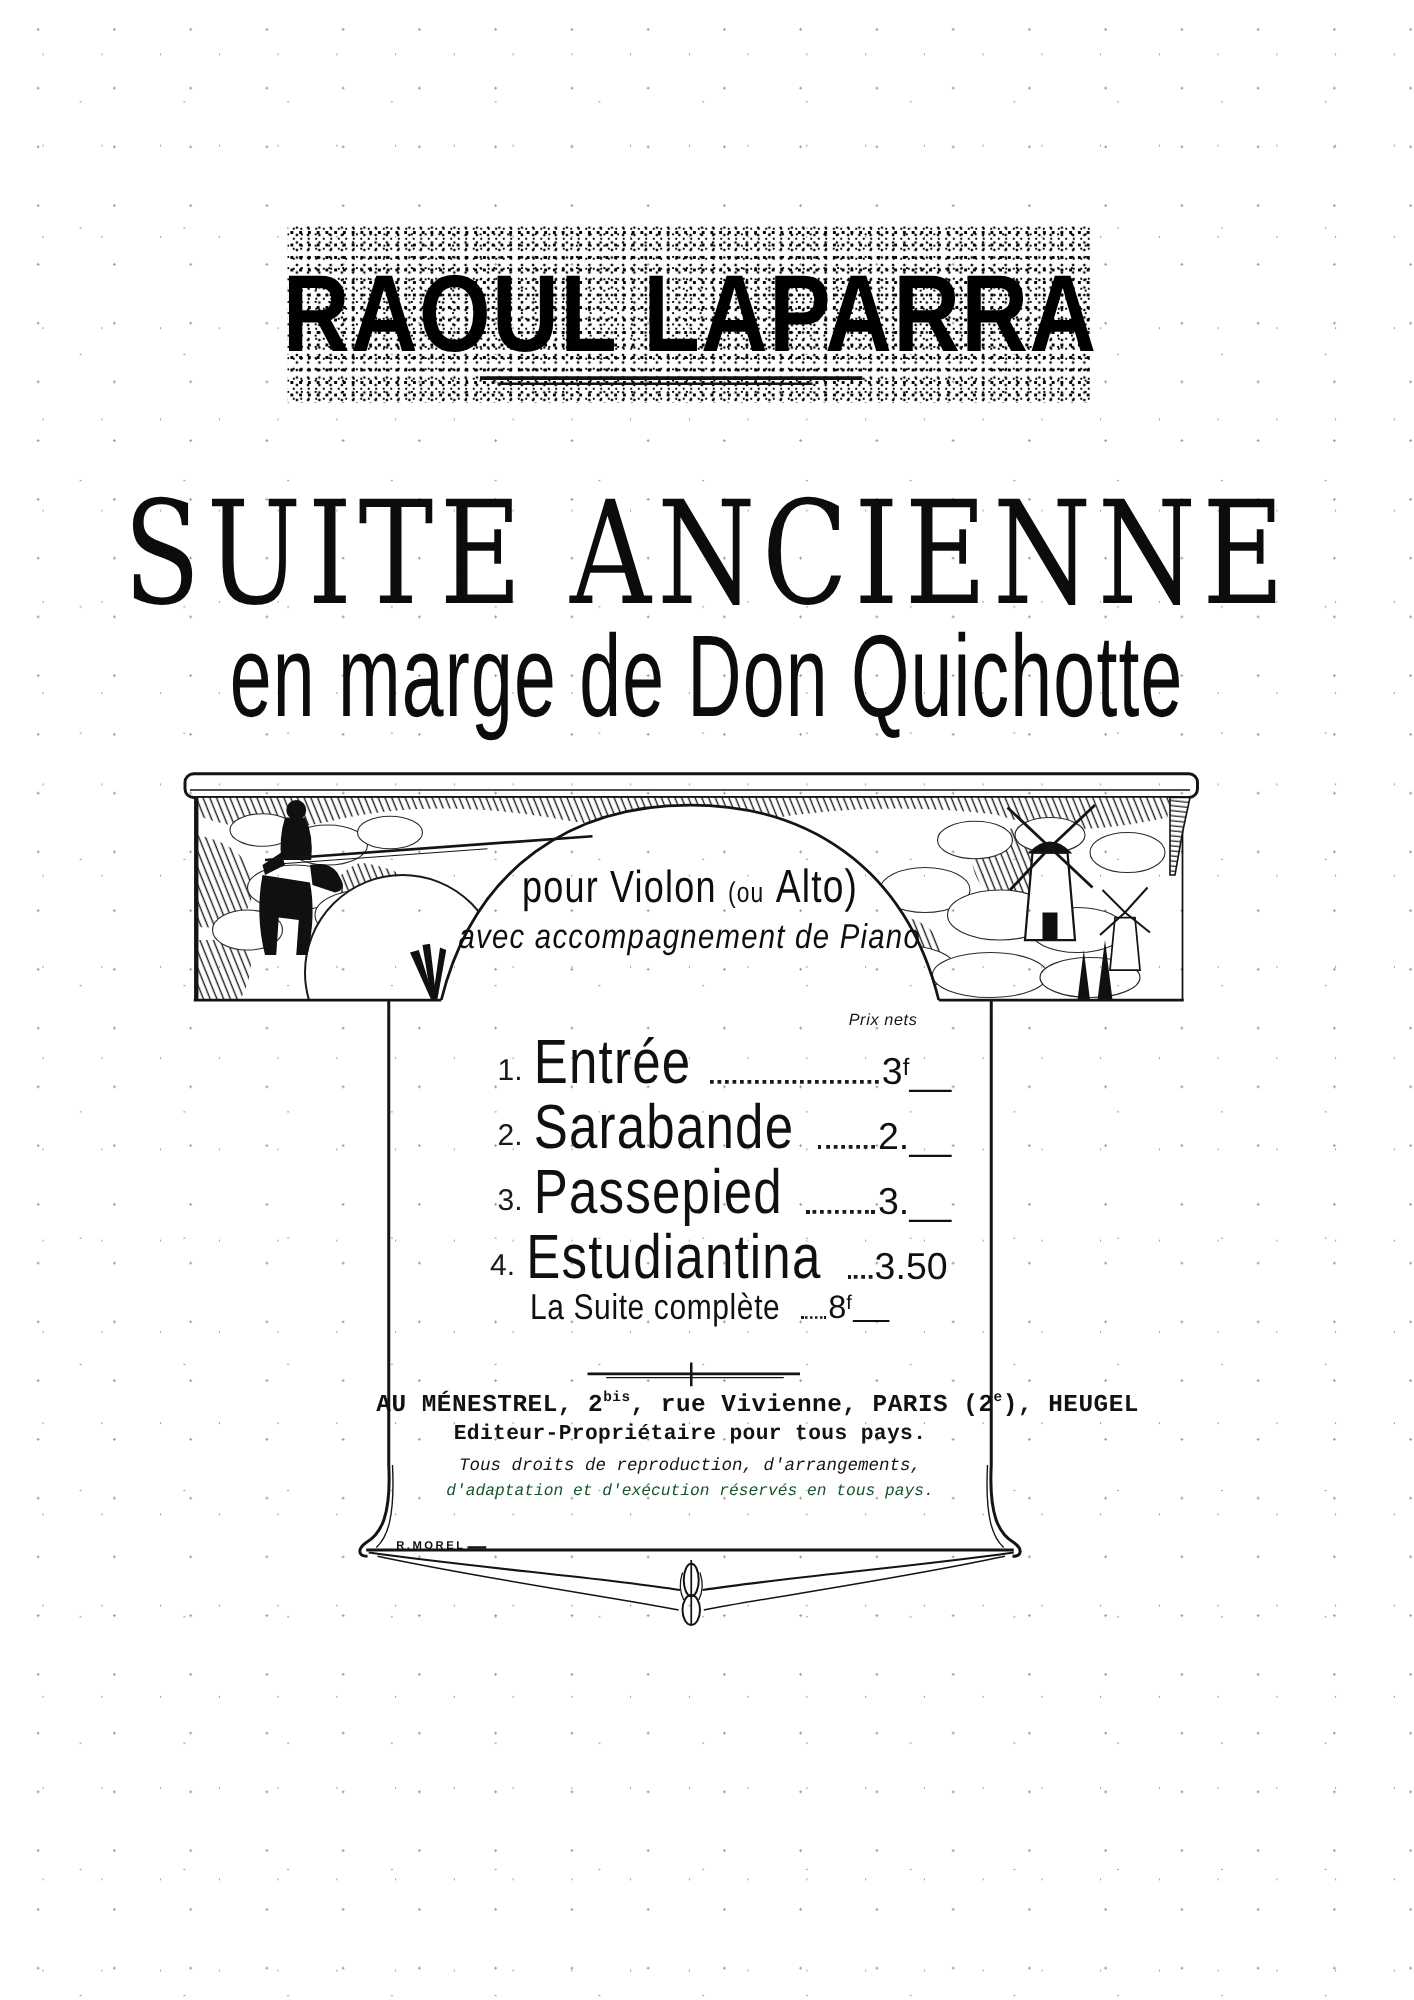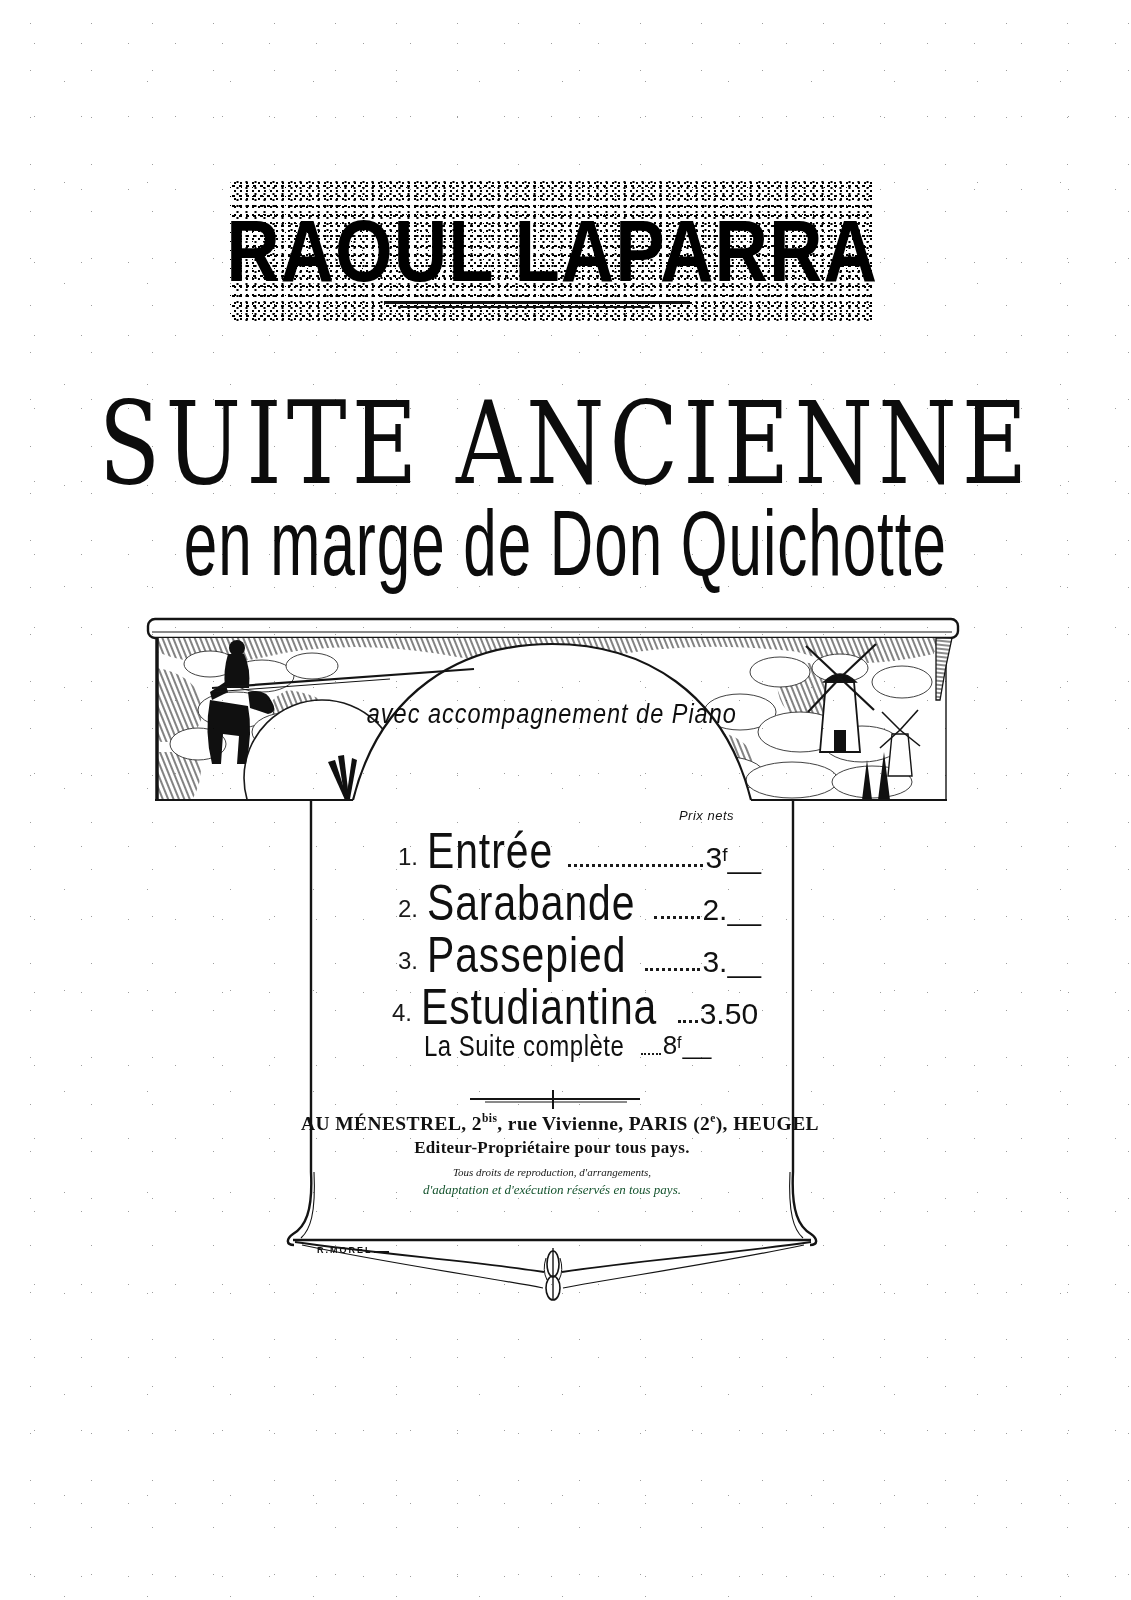--- a/index.html
+++ b/index.html
@@ -91,29 +91,29 @@
   .complete-row .c-label{
     display:inline-block;font-size:25px;line-height:1;font-weight:400;letter-spacing:.5px;
     transform:scale(.96,1.15);transform-origin:0 100%;white-space:nowrap;color:#101010;
   }
   .complete-row .leader{border-bottom-width:2.5px;margin-bottom:6px;}
   .complete-row .price .main{font-size:26px;}
   .complete-row .price .sup{font-size:16px;transform:translateY(-7px);}
   .complete-row .price .tail{font-size:24px;}
 
   
-  .pub{left:301px;top:1112px;width:502px;text-align:center;font-family:Liberation Serif, serif;z-index:6;}
+  .pub{left:301px;top:1112px;width:502px;text-align:center;font-family:Liberation Mono, monospace;z-index:6;}
   .pub-l1{font-weight:bold;font-size:19.5px;letter-spacing:.4px;color:#121212;white-space:nowrap;}
   .pub-l1 sup{font-size:11.5px;}
   .pub-l2{font-weight:bold;font-size:17px;margin-top:3px;letter-spacing:.3px;color:#121212;}
-  .pub-r1{font-style:italic;font-size:11px;margin-top:8px;color:#151515;}
+  .pub-r1{font-style:italic;font-size:14px;margin-top:8px;color:#151515;}
   .pub-r2{font-style:italic;font-size:13px;margin-top:4px;color:#14532d;}
 
   
-  .engraver{left:317px;top:1231px;font-size:9px;font-weight:bold;letter-spacing:2px;color:#111;z-index:7;margin-top:14px;}
+  .engraver{left:317px;top:1231px;font-size:9px;font-weight:bold;letter-spacing:2px;color:#111;z-index:7;}
   .engraver::after{content:"";display:inline-block;width:15px;border-bottom:2px solid #111;margin-left:1px;vertical-align:baseline;}
 
   .band-svg{left:140px;top:612px;z-index:4;}
 </style>
 </head>
 <body>
 
 <div class="abs artist-block">
   <span class="artist-text">RAOUL LAPARRA</span>
 </div>
@@ -262,20 +262,23 @@
   </g>
 
   <g stroke="#141414">
     <line x1="330" y1="487" x2="500" y2="487" stroke-width="2.2"></line>
     <line x1="345" y1="490" x2="487" y2="490" stroke-width="1"></line>
     <line x1="413" y1="478" x2="413" y2="497" stroke-width="2"></line>
   </g>
 </svg>
 
 <div class="abs instr">
+  <div>
+    <span class="l1"><span>pour Violon</span>&nbsp;<span class="small">(ou</span>&nbsp;<span class="alto">Alto)</span></span>
+  </div>
   <div>
     <span class="l2">avec accompagnement de Piano</span>
   </div>
 </div>
 
 <div class="abs price-list">
   <div class="prix-label">Prix nets</div>
   <div class="rows">
     <div class="row">
       <span class="num">1.</span>

